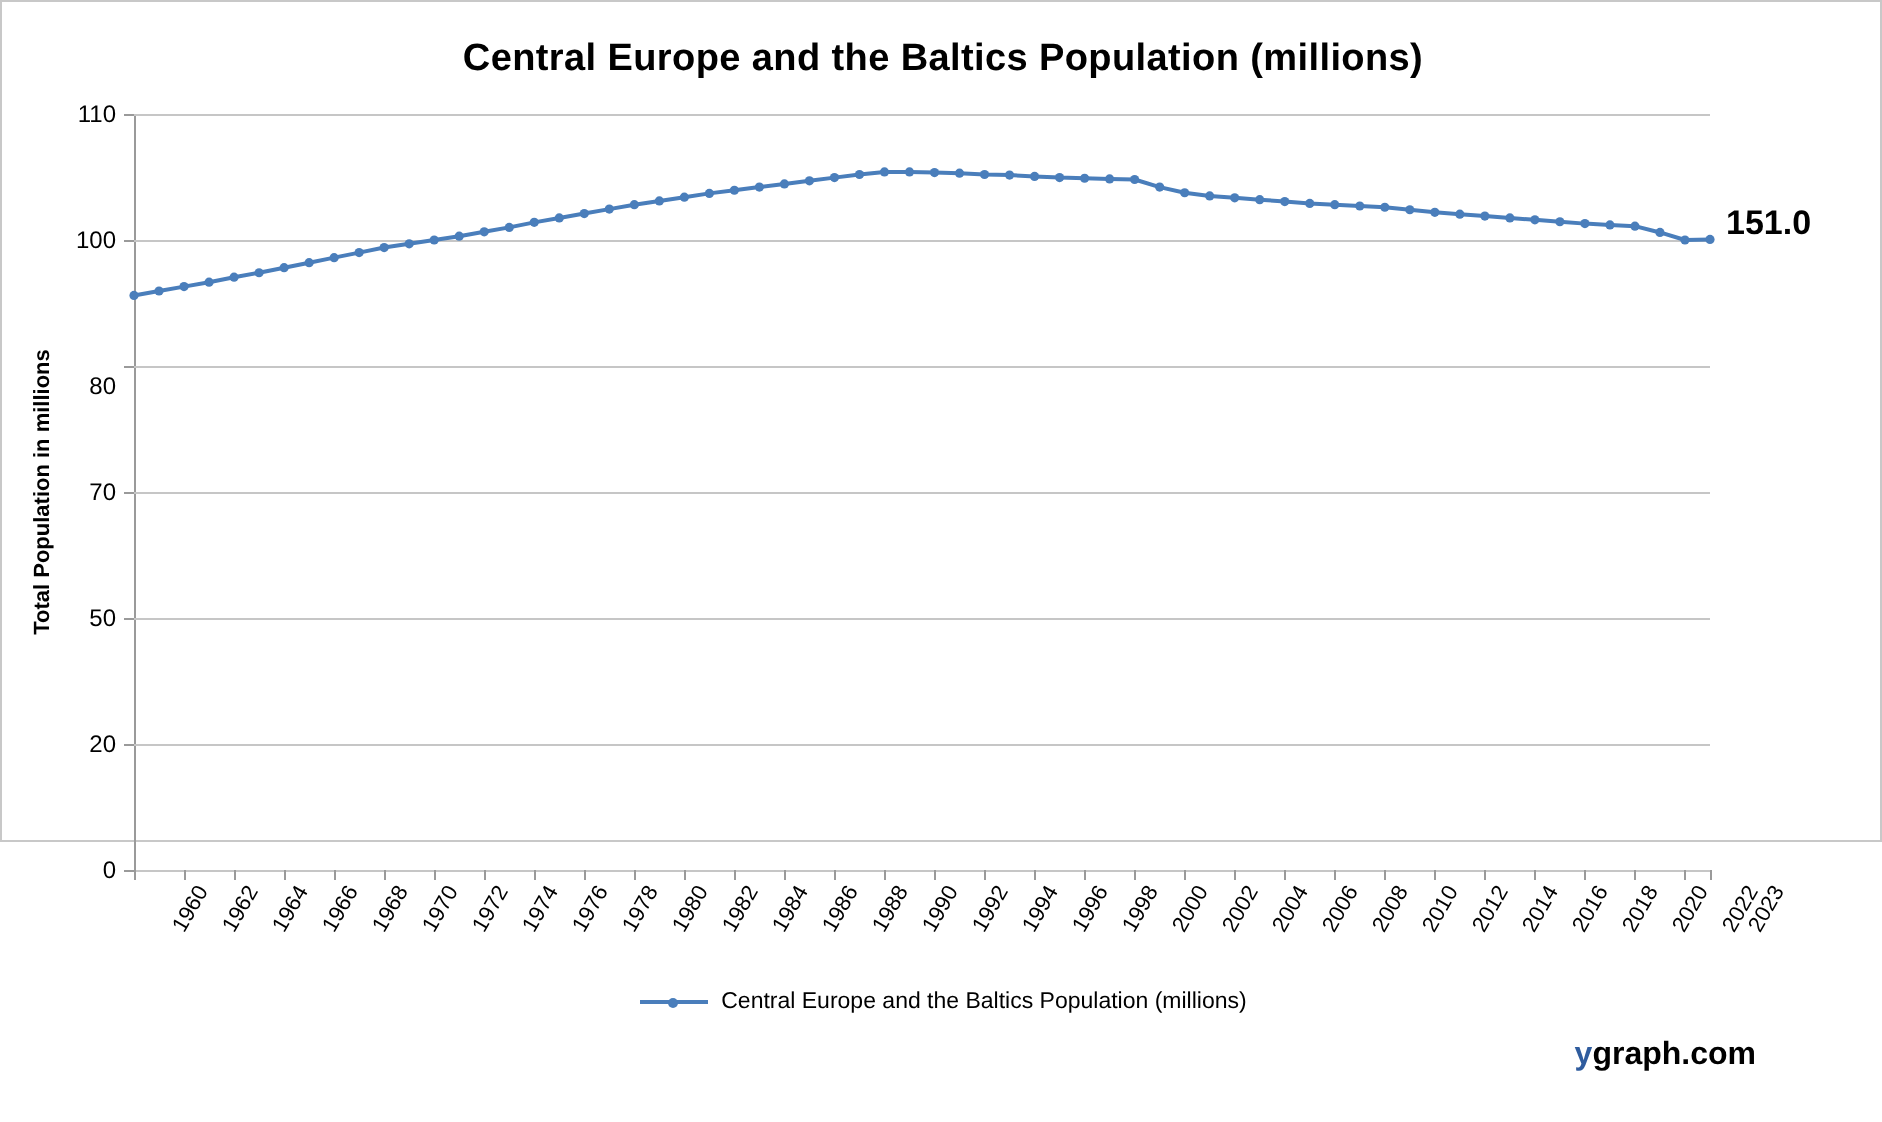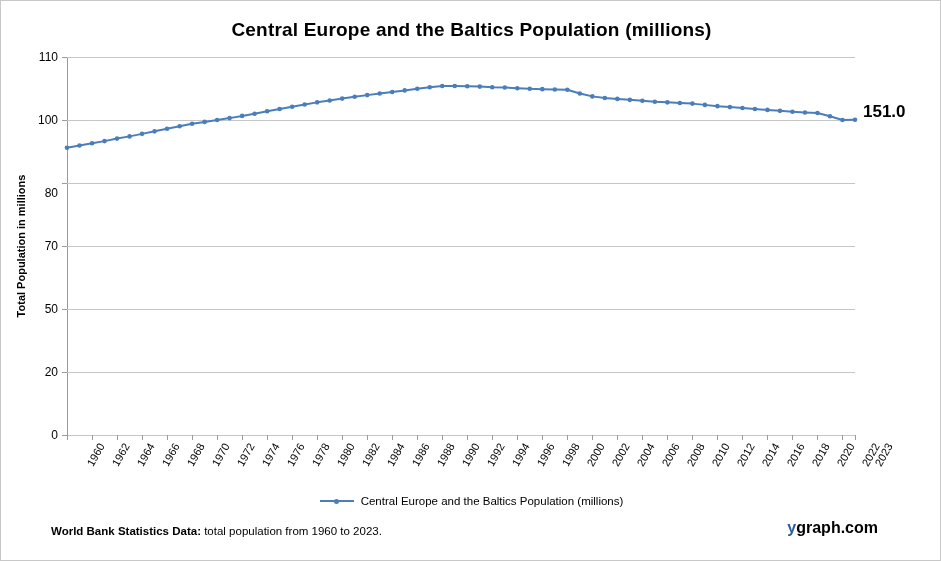--- a/index.html
+++ b/index.html
@@ -10,21 +10,21 @@
     width: 941px;
     height: 561px;
     background: #ffffff;
     font-family: "Liberation Sans", sans-serif;
     color: #000000;
     overflow: hidden;
   }
   #frame {
     position: relative;
     width: 941px;
-    height: 561px;
+    height: 421px;
     box-sizing: border-box;
     border: 1px solid #c8c8c8;
   }
   
   #chart-title {
     position: absolute;
     left: 0;
     top: 18px;
     width: 941px;
     text-align: center;
@@ -363,21 +363,18 @@
       <div class="xlabel" style="left: 859px;">2023</div>
     </div>
 
   <div id="last-value">151.0</div>
 
   <div id="legend">
     <span id="legend-swatch"></span>
     <span id="legend-label">Central Europe and the Baltics Population (millions)</span>
   </div>
 
-  <div id="footer-note">
-    <b>World Bank Statistics Data:</b><span> total population from 1960 to 2023.</span>
-  </div>
 
   <div id="brand">
     <span class="y">y</span><span>graph.com</span>
   </div>
 
 </div>
 
 </body></html>

